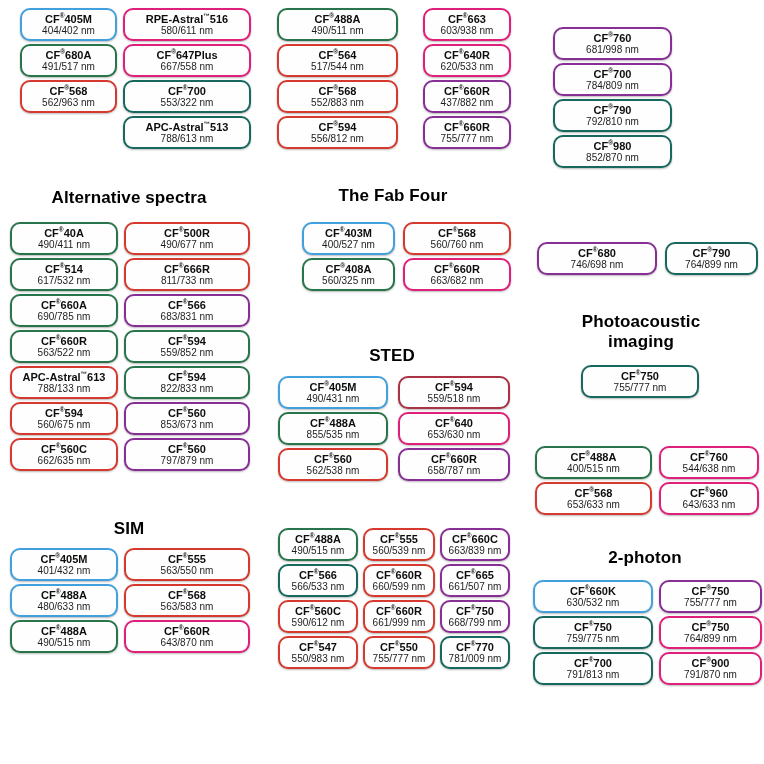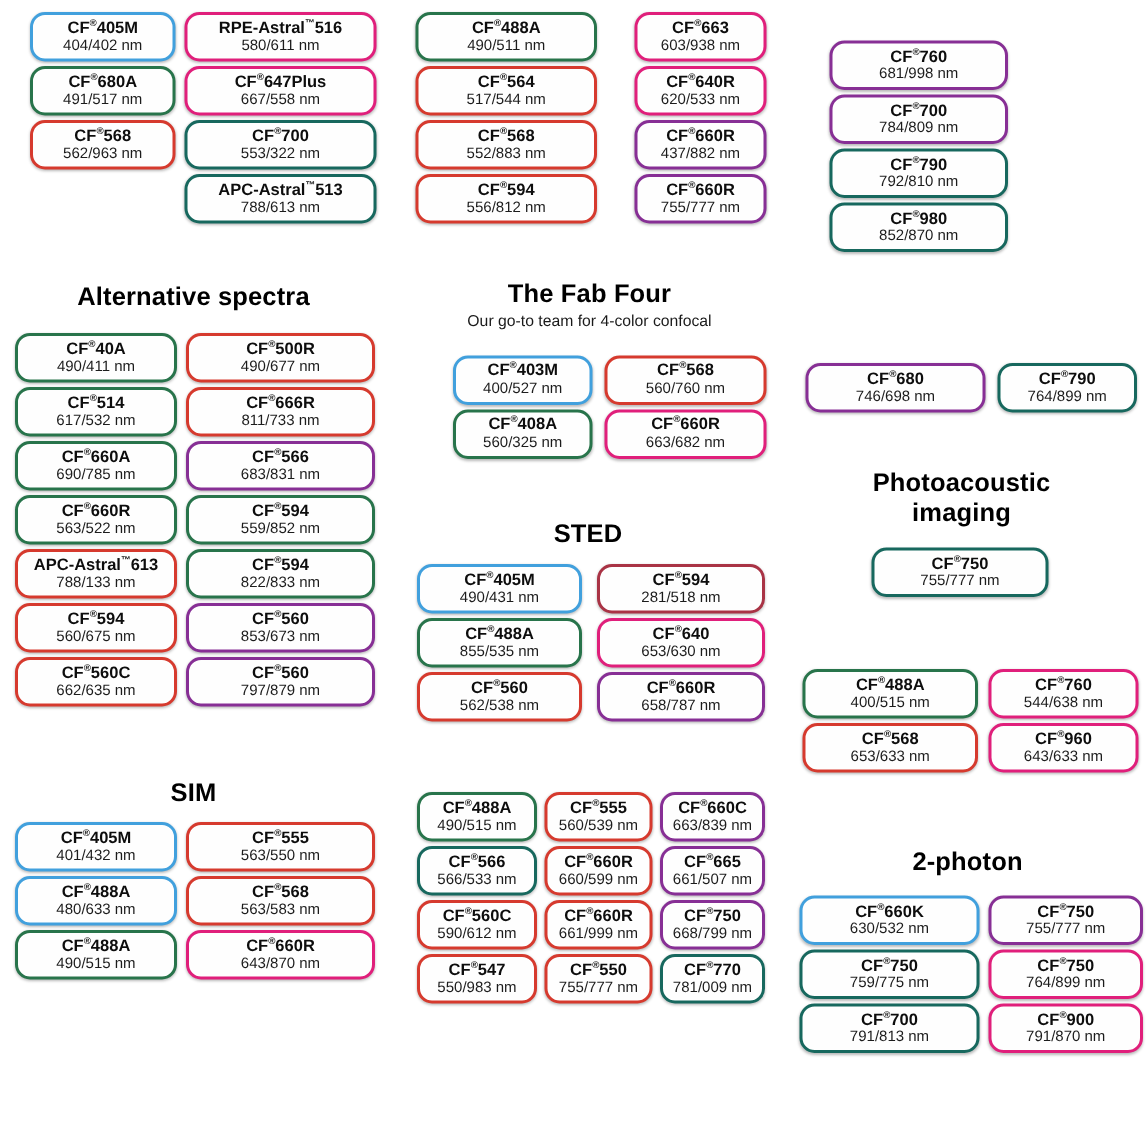--- a/index.html
+++ b/index.html
@@ -194,21 +194,20 @@
           </div>
           <div class="pill" style="border-color: rgb(135, 47, 149);">
             <div class="pill-name">CF<sup>®</sup>560</div>
             <div class="pill-value">797/879 nm</div>
           </div>
         </div>
       </div>
     </div>
     <div class="section" style="left: 270px; top: 186px; width: 246px;">
       <h2 class="section-title">The Fab Four</h2>
-      <div class="section-subtitle">Our go-to team for 4-color confocal</div>
       <div class="cols" style="gap: 8px; margin-left: 32px; margin-top: 16px;">
         <div class="col" style="width: 93px;">
           <div class="pill" style="border-color: rgb(65, 160, 221);">
             <div class="pill-name">CF<sup>®</sup>403M</div>
             <div class="pill-value">400/527 nm</div>
           </div>
           <div class="pill" style="border-color: rgb(40, 116, 75);">
             <div class="pill-name">CF<sup>®</sup>408A</div>
             <div class="pill-value">560/325 nm</div>
           </div>
@@ -265,21 +264,21 @@
             <div class="pill-value">855/535 nm</div>
           </div>
           <div class="pill" style="border-color: rgb(214, 58, 46);">
             <div class="pill-name">CF<sup>®</sup>560</div>
             <div class="pill-value">562/538 nm</div>
           </div>
         </div>
         <div class="col" style="width: 112px;">
           <div class="pill" style="border-color: rgb(169, 51, 69);">
             <div class="pill-name">CF<sup>®</sup>594</div>
-            <div class="pill-value">281/518 nm</div>
+            <div class="pill-value">559/518 nm</div>
           </div>
           <div class="pill" style="border-color: rgb(224, 31, 123);">
             <div class="pill-name">CF<sup>®</sup>640</div>
             <div class="pill-value">653/630 nm</div>
           </div>
           <div class="pill" style="border-color: rgb(135, 47, 149);">
             <div class="pill-name">CF<sup>®</sup>660R</div>
             <div class="pill-value">658/787 nm</div>
           </div>
         </div>
@@ -393,21 +392,21 @@
             <div class="pill-name">CF<sup>®</sup>750</div>
             <div class="pill-value">668/799 nm</div>
           </div>
           <div class="pill" style="border-color: rgb(23, 104, 94);">
             <div class="pill-name">CF<sup>®</sup>770</div>
             <div class="pill-value">781/009 nm</div>
           </div>
         </div>
       </div>
     </div>
-    <div class="section" style="left: 528px; top: 565px; width: 234px;">
+    <div class="section" style="left: 528px; top: 548px; width: 234px;">
       <h2 class="section-title">2-photon</h2>
       <div class="cols" style="gap: 6px; margin-left: 5px; margin-top: 12px;">
         <div class="col" style="width: 120px;">
           <div class="pill" style="border-color: rgb(65, 160, 221);">
             <div class="pill-name">CF<sup>®</sup>660K</div>
             <div class="pill-value">630/532 nm</div>
           </div>
           <div class="pill" style="border-color: rgb(23, 104, 94);">
             <div class="pill-name">CF<sup>®</sup>750</div>
             <div class="pill-value">759/775 nm</div>

